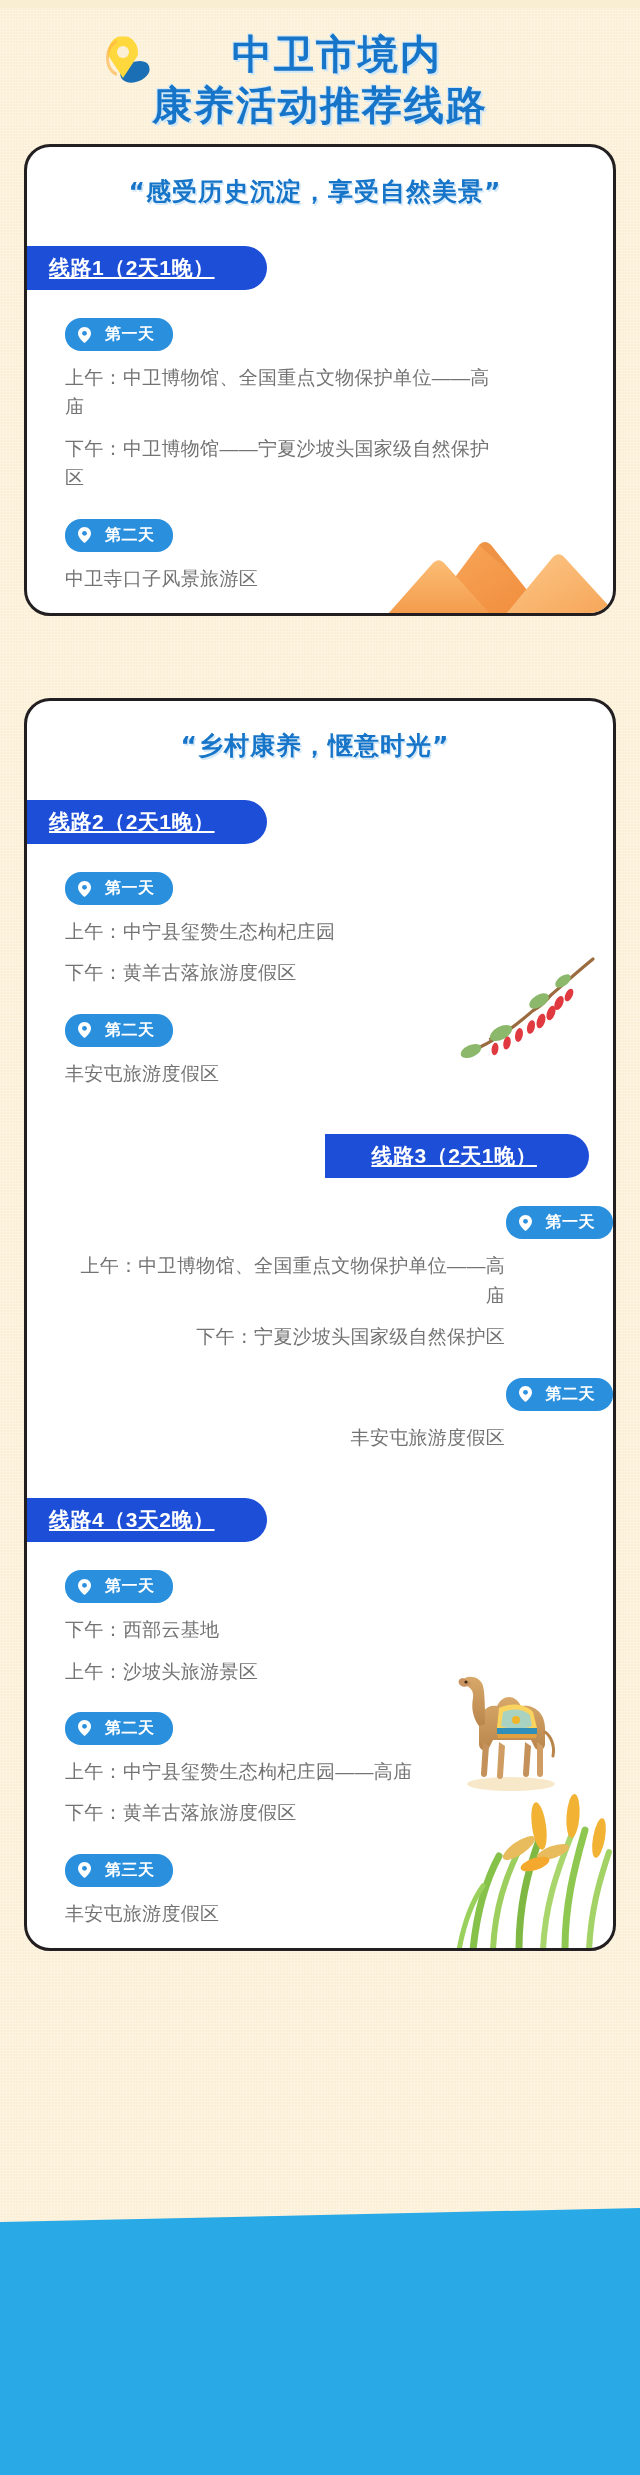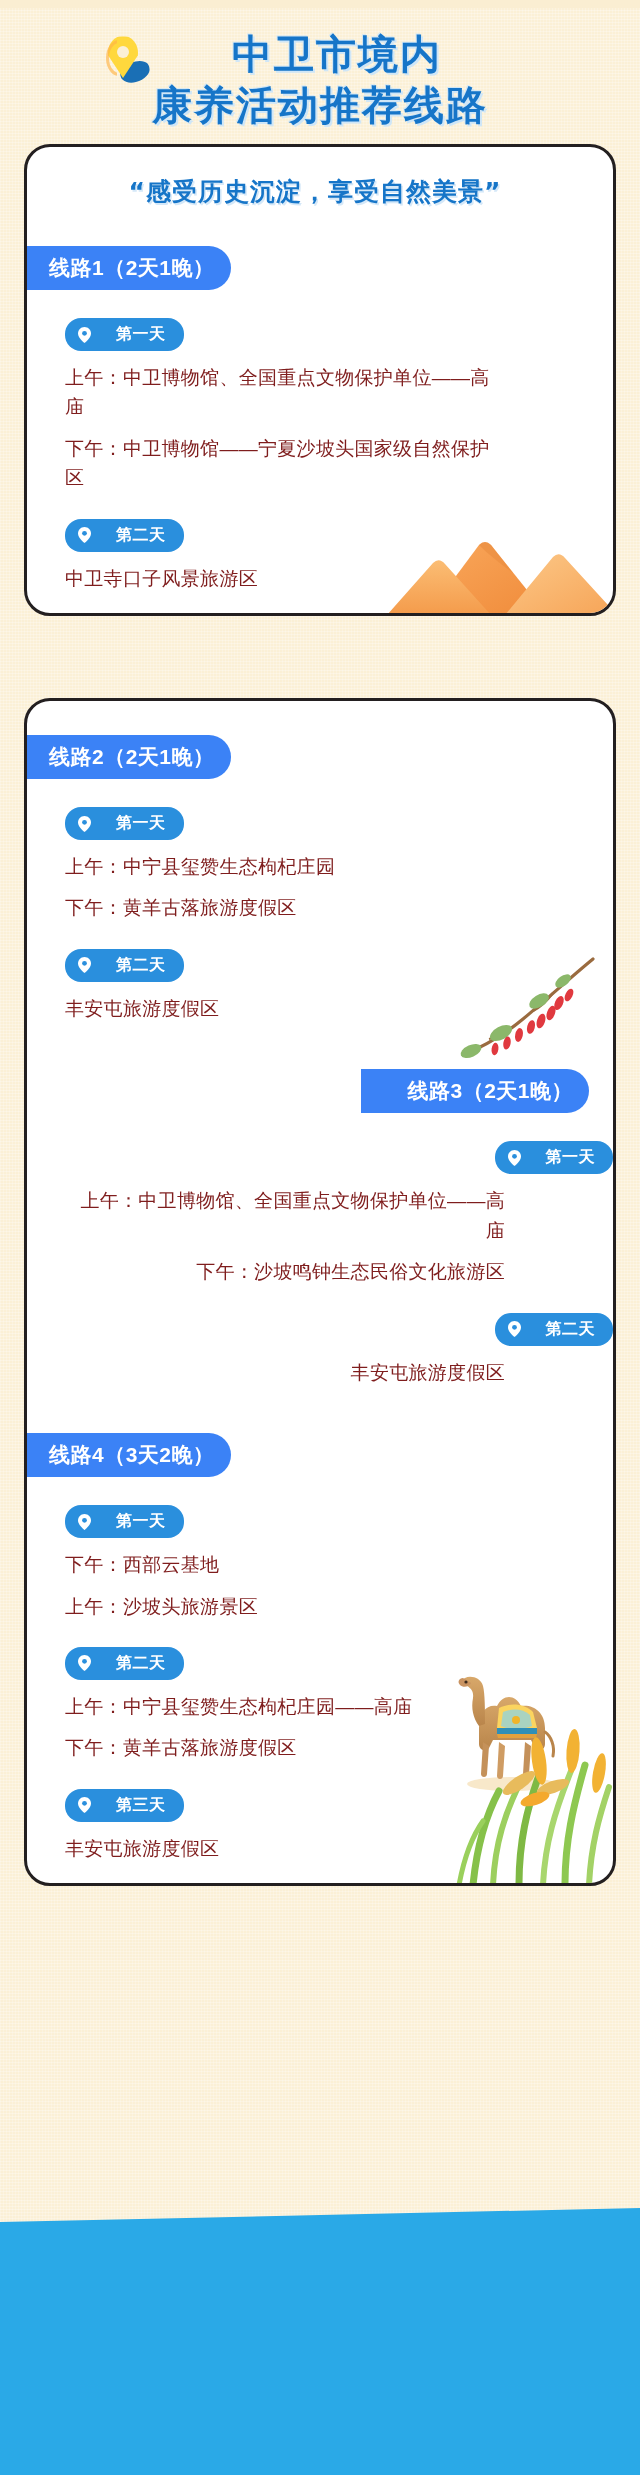--- a/index.html
+++ b/index.html
@@ -140,49 +140,50 @@
     position: relative;
     z-index: 4;
   }
 
   
   .route-badge {
     position: absolute;
     left: -24px;
     height: 44px;
     line-height: 44px;
-    padding: 0 16px 0 46px;
-    background: #3b82f6;
+    padding: 0 52px 0 46px;
+    background: #1d4ed8;
     color: #ffffff;
     font-size: 21px;
     font-weight: bold;
     border-radius: 0 24px 24px 0;
     white-space: nowrap;
     z-index: 6;
     letter-spacing: .5px;
+    text-decoration: underline;
   }
 
   
   .day-pill {
     display: inline-flex;
     align-items: center;
-    gap: 25px;
+    gap: 14px;
     background: #2a8fdd;
     color: #fff;
     font-size: 16px;
     font-weight: bold;
     border-radius: 16px;
     padding: 6px 18px 6px 13px;
     letter-spacing: .5px;
   }
   .day-pill svg { display: block; }
 
   .detail {
     font-size: 19px;
-    color: #7f1d1d;
+    color: #737373;
     line-height: 1.55;
     letter-spacing: .3px;
     margin-top: 12px;
     max-width: 440px;
   }
 
   .day-block { padding: 0 0 0 38px; position: relative; z-index: 4; }
   .day-block + .day-block { margin-top: 26px; }
 
   
@@ -278,20 +279,21 @@
                   </span>
                   <span>第二天</span>
                 </div><div class="detail">中卫寺口子风景旅游区</div></div>
             </div></div>
         </div>
     </div>
   </div>
 
   <div class="card" id="card-1" style="top:690px;">
     <div class="card-inner">
+      <div class="quote-title">“乡村康养，惬意时光”</div>
 
       <svg class="branch" viewBox="0 0 160 130" style="top:250px;">
         <path d="M150 8 C128 26 104 48 80 68 C62 83 42 95 20 104" stroke="#9a6b3f" stroke-width="3.2" fill="none" stroke-linecap="round"></path>
         <path d="M110 42 C104 50 98 56 90 60" stroke="#9a6b3f" stroke-width="2.2" fill="none"></path>
         <path d="M70 76 C62 82 54 86 46 88" stroke="#9a6b3f" stroke-width="2" fill="none"></path>
         <g fill="#8bb86a">
           <ellipse cx="96" cy="50" rx="11" ry="6" transform="rotate(-32 96 50)"></ellipse>
           <ellipse cx="58" cy="82" rx="12" ry="6.5" transform="rotate(-28 58 82)"></ellipse>
           <ellipse cx="28" cy="100" rx="11" ry="6" transform="rotate(-24 28 100)"></ellipse>
           <ellipse cx="120" cy="30" rx="9" ry="5" transform="rotate(-36 120 30)"></ellipse>
@@ -379,21 +381,21 @@
             </div></div>
           <div style="position: relative; margin-top: 46px; text-align: right;"><div class="route-badge" style="position: relative; display: inline-block;">线路3（2天1晚）</div><div style="margin-top: 28px;">
               <div class="day-block"><div class="day-pill">
                   <span>
                     <svg width="13" height="16" viewBox="0 0 13 16">
                       <path d="M6.5 0C2.9 0 0 2.9 0 6.5 0 11 6.5 16 6.5 16S13 11 13 6.5C13 2.9 10.1 0 6.5 0z" fill="#fff"></path>
                       <circle cx="6.5" cy="6.3" r="2.4" fill="#2a8fdd"></circle>
                     </svg>
                   </span>
                   <span>第一天</span>
-                </div><div class="detail">上午：中卫博物馆、全国重点文物保护单位——高庙</div><div class="detail">下午：沙坡鸣钟生态民俗文化旅游区</div></div>
+                </div><div class="detail">上午：中卫博物馆、全国重点文物保护单位——高庙</div><div class="detail">下午：宁夏沙坡头国家级自然保护区</div></div>
               <div class="day-block"><div class="day-pill">
                   <span>
                     <svg width="13" height="16" viewBox="0 0 13 16">
                       <path d="M6.5 0C2.9 0 0 2.9 0 6.5 0 11 6.5 16 6.5 16S13 11 13 6.5C13 2.9 10.1 0 6.5 0z" fill="#fff"></path>
                       <circle cx="6.5" cy="6.3" r="2.4" fill="#2a8fdd"></circle>
                     </svg>
                   </span>
                   <span>第二天</span>
                 </div><div class="detail">丰安屯旅游度假区</div></div>
             </div></div>

